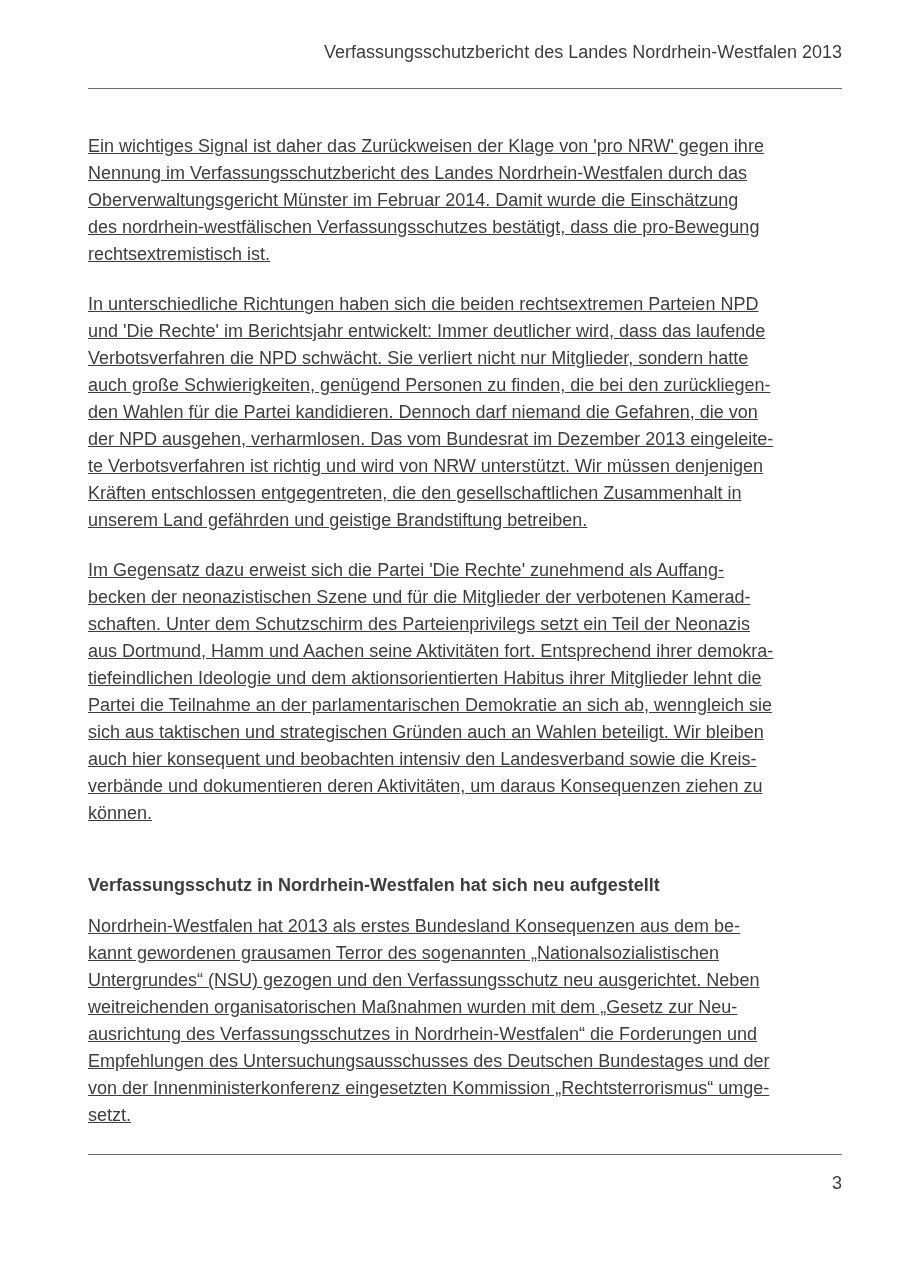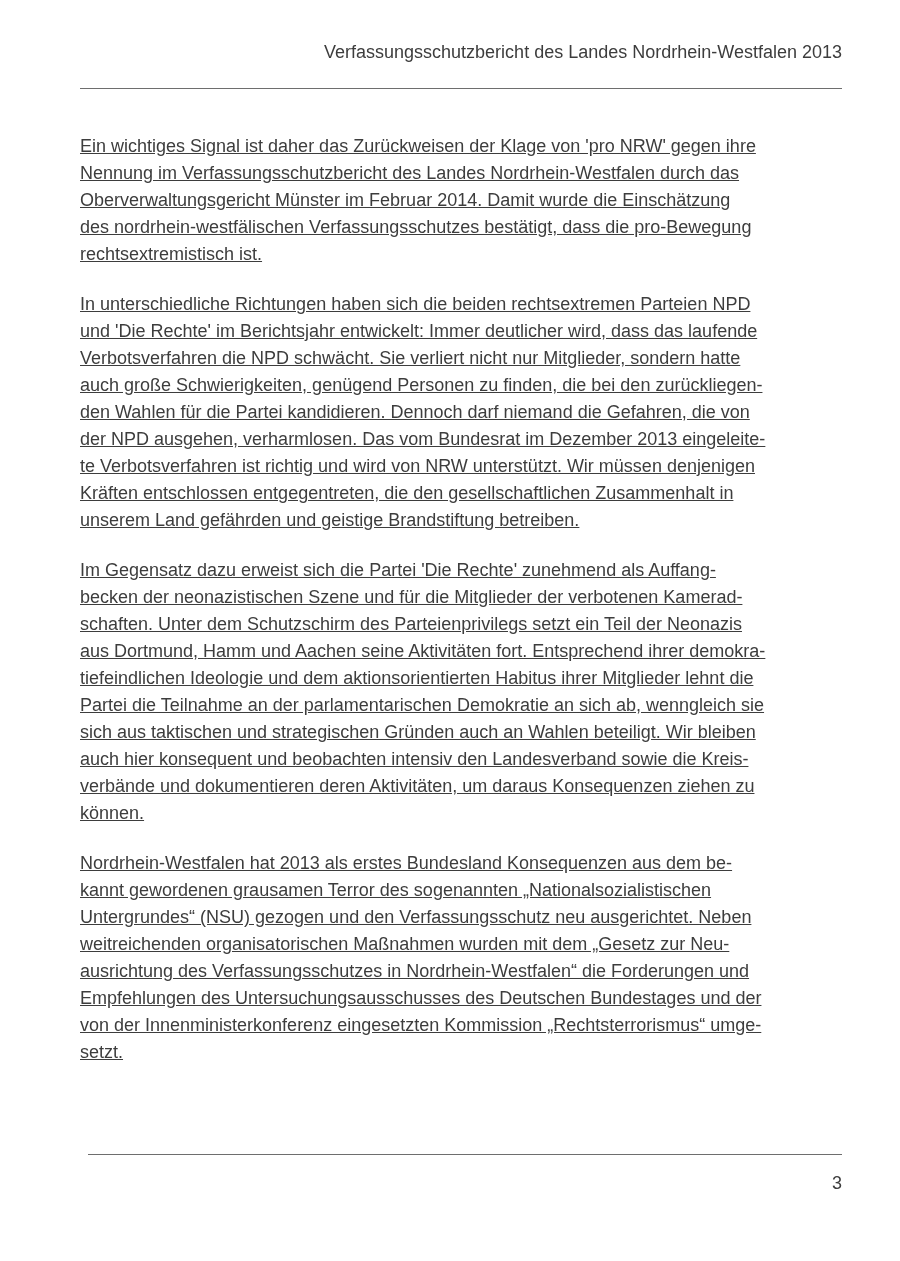--- a/index.html
+++ b/index.html
@@ -14,21 +14,21 @@
     height: 1261px;
     margin: 0 auto;
     background: #ffffff;
     font-family: "Liberation Sans", sans-serif;
     color: #3d3d3d;
     overflow: hidden;
     box-sizing: border-box;
   }
   .content {
     position: absolute;
-    left: 80px;
+    left: 88px;
     right: 58px;
     top: 0;
   }
   .header-title {
     text-align: right;
     font-size: 18px;
     line-height: 20px;
     padding-top: 42px;
     color: #3d3d3d;
   }
@@ -108,20 +108,21 @@
 becken der neonazistischen Szene und für die Mitglieder der verbotenen Kamerad-
 schaften. Unter dem Schutzschirm des Parteienprivilegs setzt ein Teil der Neonazis
 aus Dortmund, Hamm und Aachen seine Aktivitäten fort. Entsprechend ihrer demokra-
 tiefeindlichen Ideologie und dem aktionsorientierten Habitus ihrer Mitglieder lehnt die
 Partei die Teilnahme an der parlamentarischen Demokratie an sich ab, wenngleich sie
 sich aus taktischen und strategischen Gründen auch an Wahlen beteiligt. Wir bleiben
 auch hier konsequent und beobachten intensiv den Landesverband sowie die Kreis-
 verbände und dokumentieren deren Aktivitäten, um daraus Konsequenzen ziehen zu
 können.</p>
 
+      <h2 class="section-heading">Verfassungsschutz in Nordrhein-Westfalen hat sich neu aufgestellt</h2>
 
       <p class="para">Nordrhein-Westfalen hat 2013 als erstes Bundesland Konsequenzen aus dem be-
 kannt gewordenen grausamen Terror des sogenannten „Nationalsozialistischen
 Untergrundes“ (NSU) gezogen und den Verfassungsschutz neu ausgerichtet. Neben
 weitreichenden organisatorischen Maßnahmen wurden mit dem „Gesetz zur Neu-
 ausrichtung des Verfassungsschutzes in Nordrhein-Westfalen“ die Forderungen und
 Empfehlungen des Untersuchungsausschusses des Deutschen Bundestages und der
 von der Innenministerkonferenz eingesetzten Kommission „Rechtsterrorismus“ umge-
 setzt.</p>
 

